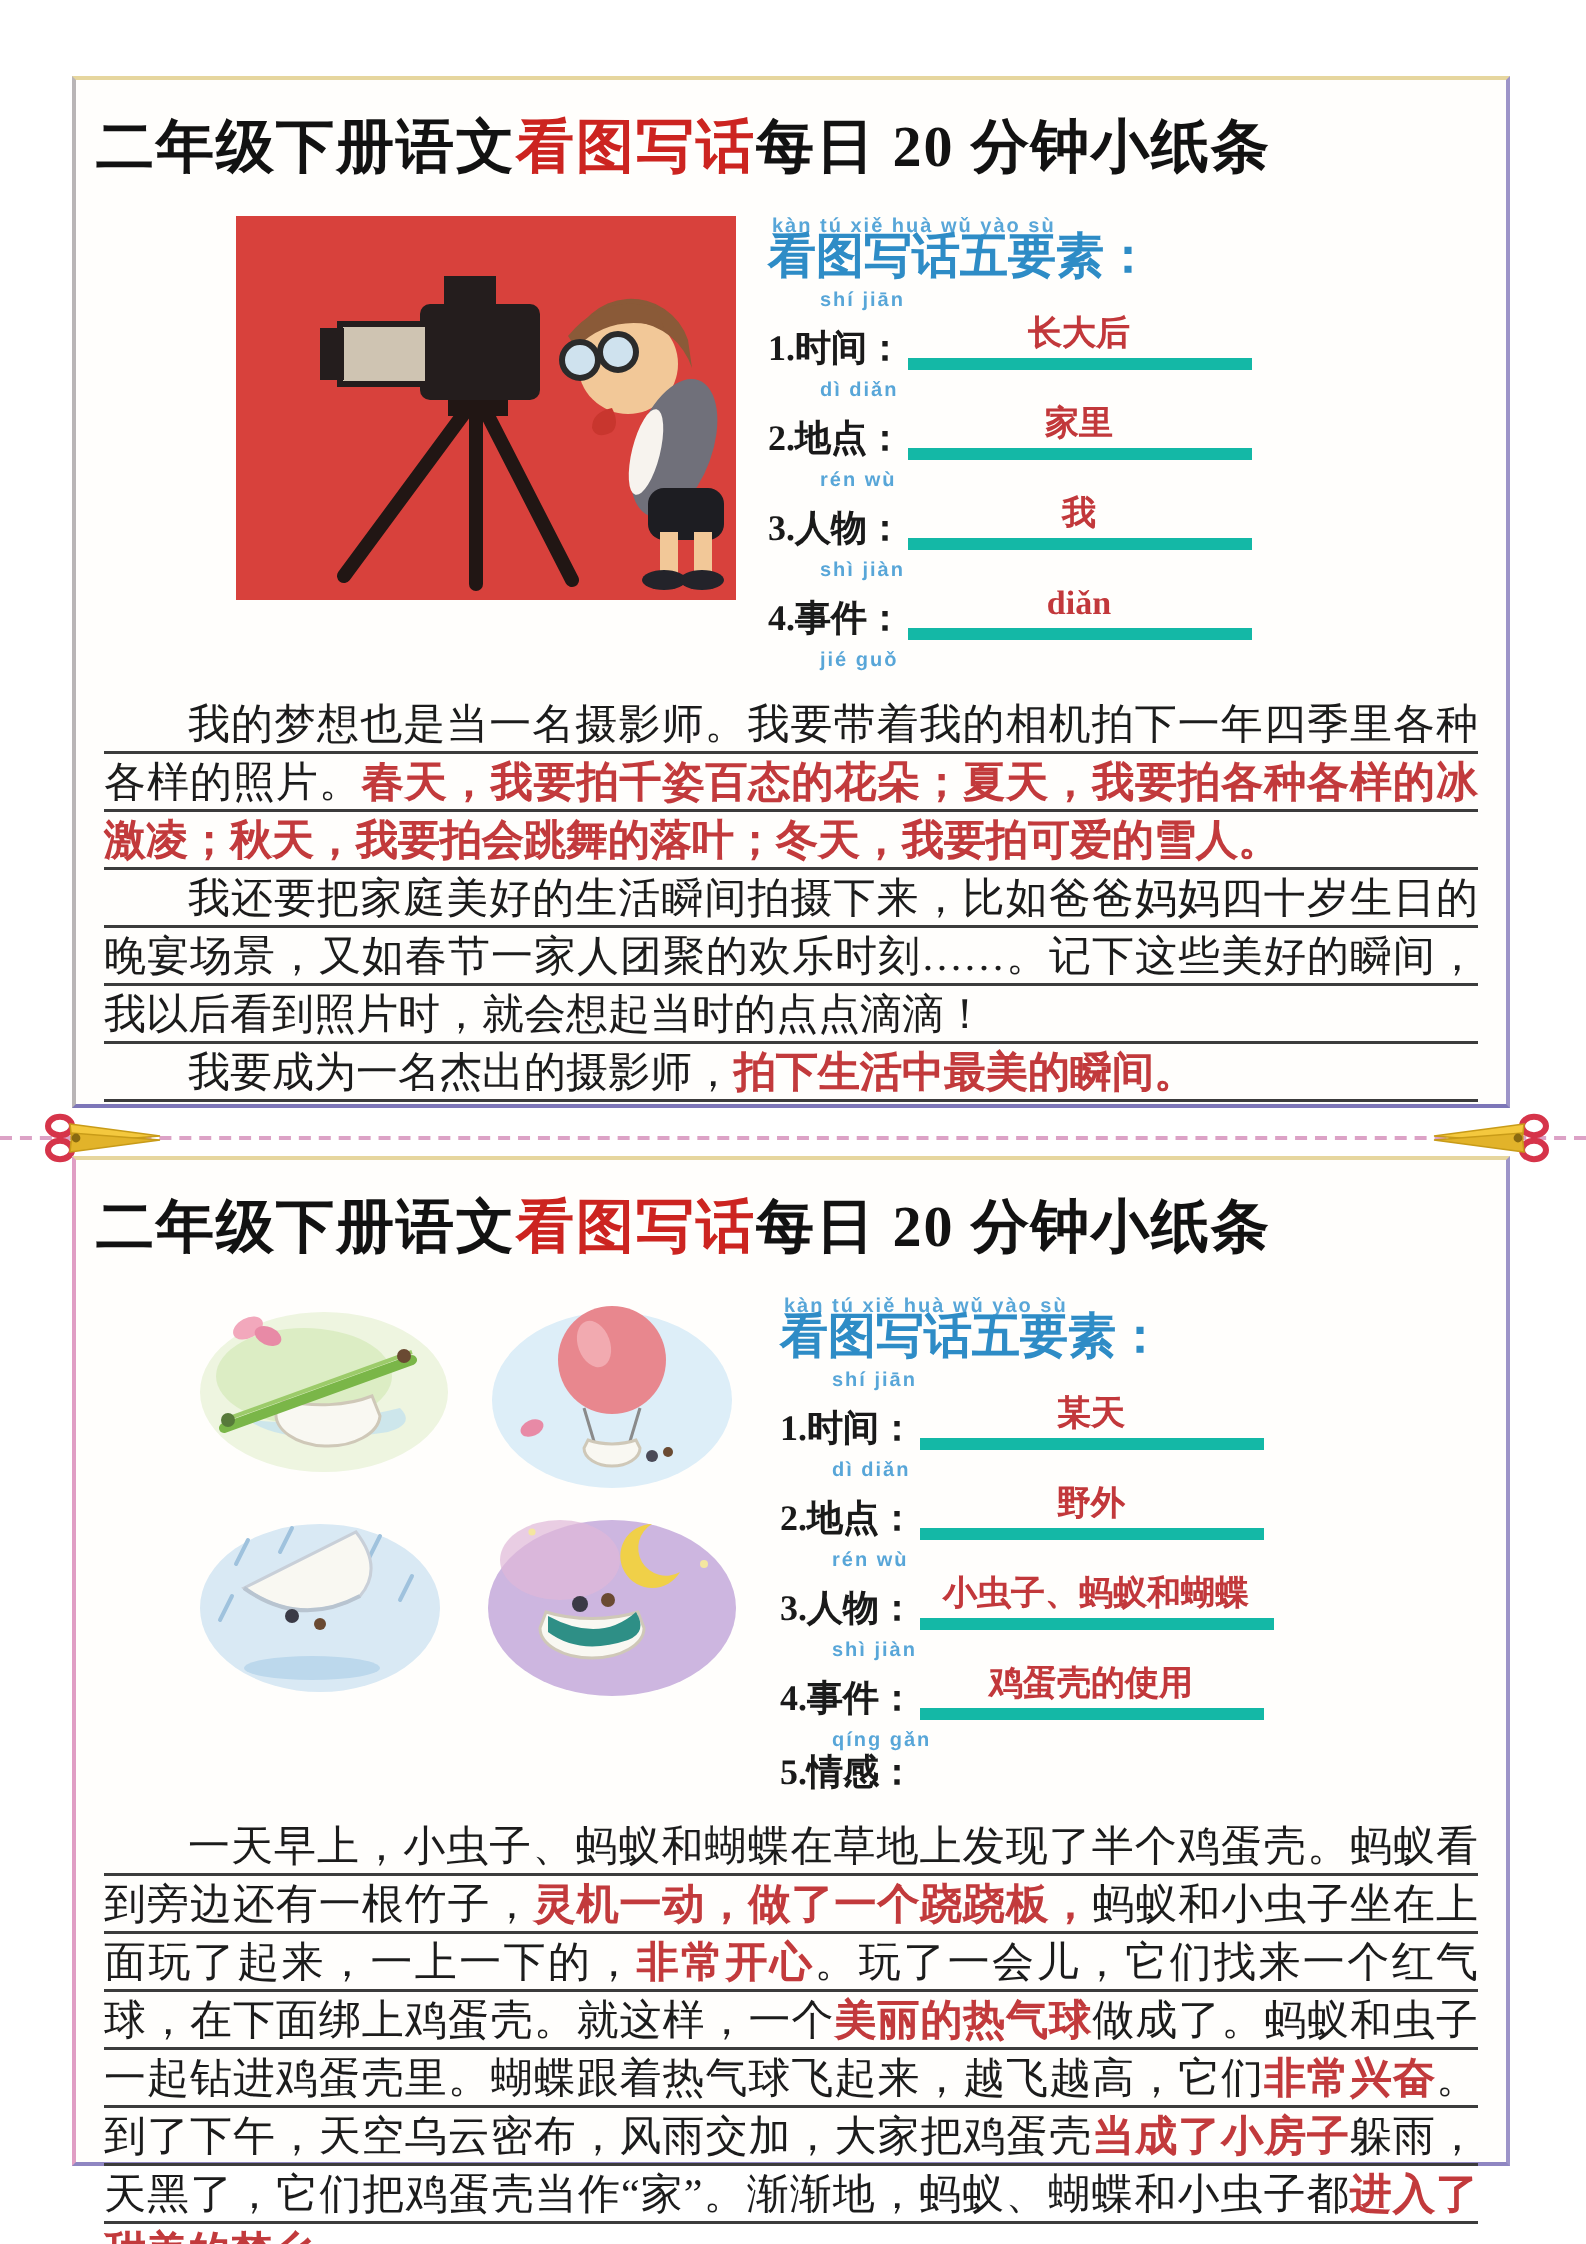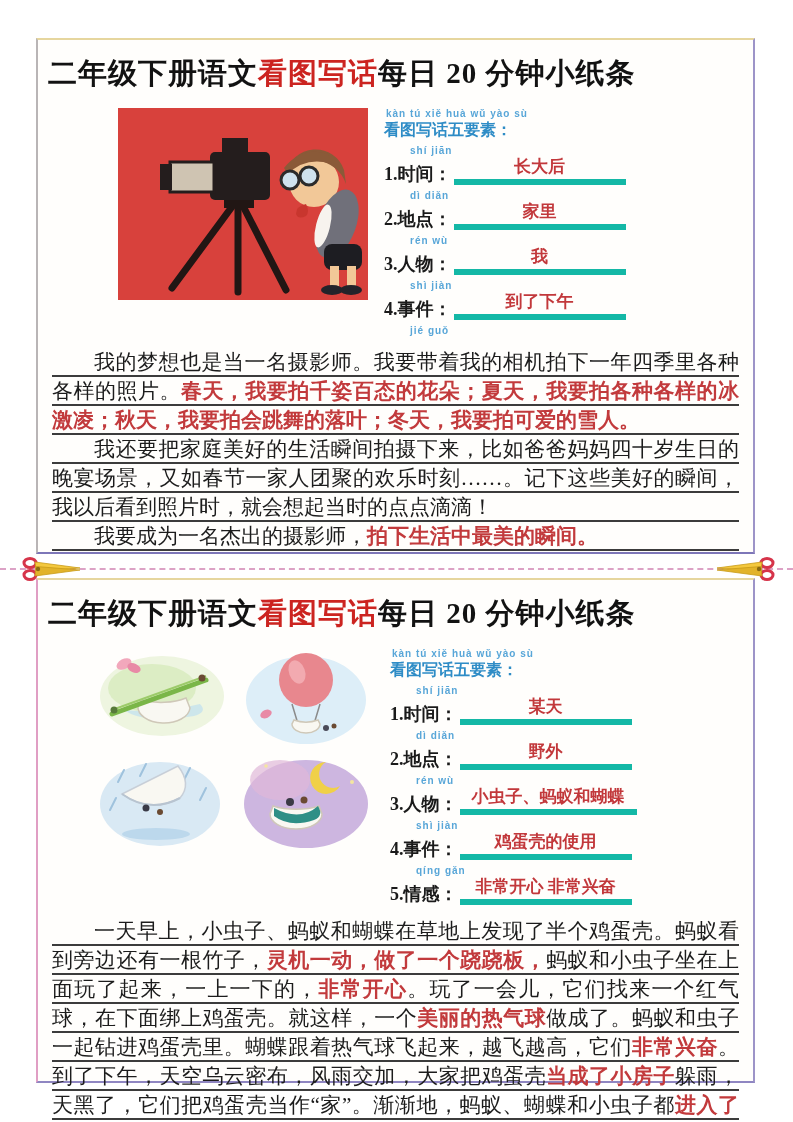--- a/index.html
+++ b/index.html
@@ -23,21 +23,21 @@
   .illus-wrap{flex:0 0 auto;}
   .slip-1 .illus-wrap{margin-left:80px;width:250px;height:192px;}
   .slip-2 .illus-wrap{margin-left:56px;width:280px;height:206px;}
   .illus-wrap svg{display:block;width:100%;height:100%;}
   .elements{flex:1 1 auto;margin-left:16px;padding-right:6px;min-width:0;}
   .pinyin{
     font-family:"Liberation Sans","DejaVu Sans",sans-serif;
     color:#58a6d8;font-size:10px;font-weight:bold;line-height:11px;letter-spacing:1px;
   }
   .elem-header .pinyin{margin-left:2px;}
-  .elem-header-cn{color:#2e8cc6;font-size:16px;font-weight:bold;line-height:21px;}
+  .elem-header-cn{color:#2e8cc6;font-size:24px;font-weight:bold;line-height:21px;}
   .elem-item{margin-top:5px;}
   .item-pinyin{margin-left:26px;}
   .item-row{display:flex;align-items:flex-end;font-size:18px;font-weight:bold;color:#1a1a1a;line-height:21px;}
   .item-label{white-space:nowrap;}
   .item-value-wrap{
     display:inline-block;border-bottom:6px solid #14b8a6;min-width:148px;
     text-align:center;padding:0 12px 2px;margin-left:2px;white-space:nowrap;
   }
   .item-value{color:#c2383b;font-size:17px;font-weight:bold;}
   .body-text{
@@ -120,21 +120,21 @@
             <div class="pinyin item-pinyin">rén wù</div>
             <div class="item-row">
               <span class="item-label">3.人物：</span>
               <span class="item-value-wrap"><span class="item-value">我</span></span>
             </div>
           </div>
           <div class="elem-item">
             <div class="pinyin item-pinyin">shì jiàn</div>
             <div class="item-row">
               <span class="item-label">4.事件：</span>
-              <span class="item-value-wrap"><span class="item-value">到了下午</span></span>
+              <span class="item-value-wrap"><span class="item-value">diǎn</span></span>
             </div>
           </div>
           <div class="elem-item">
             <div class="pinyin item-pinyin">jié guǒ</div>
           </div>
         </div>
     </div>
   </div>
   <div class="body-text">
       <p><span>我的梦想也是当一名摄影师。我要带着我的相机拍下一年四季里各种各样的照片。</span><span class="red">春天，我要拍千姿百态的花朵；夏天，我要拍各种各样的冰激凌；秋天，我要拍会跳舞的落叶；冬天，我要拍可爱的雪人。</span></p>
@@ -252,21 +252,20 @@
             <div class="pinyin item-pinyin">shì jiàn</div>
             <div class="item-row">
               <span class="item-label">4.事件：</span>
               <span class="item-value-wrap"><span class="item-value">鸡蛋壳的使用</span></span>
             </div>
           </div>
           <div class="elem-item">
             <div class="pinyin item-pinyin">qíng gǎn</div>
             <div class="item-row">
               <span class="item-label">5.情感：</span>
-              <span class="item-value-wrap"><span class="item-value">非常开心 非常兴奋</span></span>
             </div>
           </div>
         </div>
     </div>
   </div>
   <div class="body-text">
       <p><span>一天早上，小虫子、蚂蚁和蝴蝶在草地上发现了半个鸡蛋壳。蚂蚁看到旁边还有一根竹子，</span><span class="red">灵机一动，做了一个跷跷板，</span><span>蚂蚁和小虫子坐在上面玩了起来，一上一下的，</span><span class="red">非常开心</span><span>。玩了一会儿，它们找来一个红气球，在下面绑上鸡蛋壳。就这样，一个</span><span class="red">美丽的热气球</span><span>做成了。蚂蚁和虫子一起钻进鸡蛋壳里。蝴蝶跟着热气球飞起来，越飞越高，它们</span><span class="red">非常兴奋</span><span>。到了下午，天空乌云密布，风雨交加，大家把鸡蛋壳</span><span class="red">当成了小房子</span><span>躲雨，天黑了，它们把鸡蛋壳当作“家”。渐渐地，蚂蚁、蝴蝶和小虫子都</span><span class="red">进入了甜美的梦乡</span></p>
     </div>
 </section>
 

